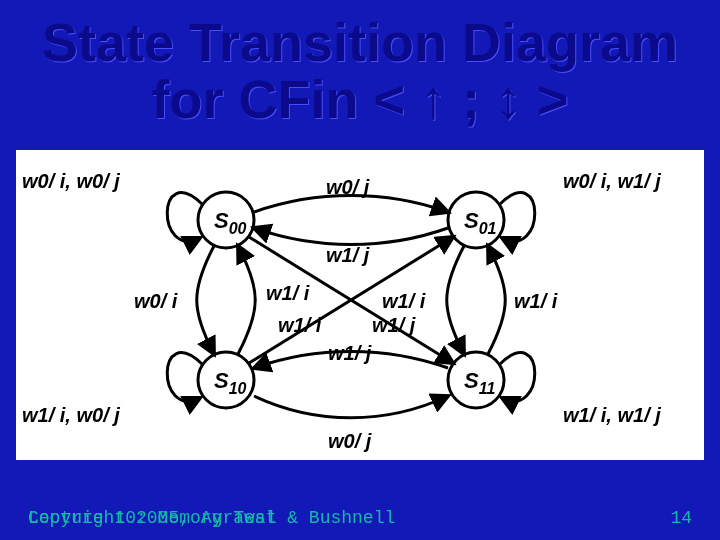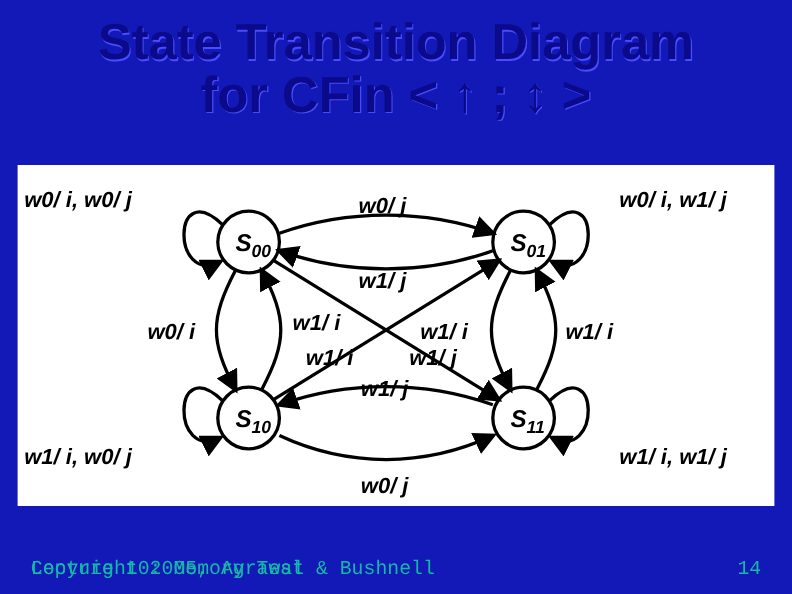--- a/index.html
+++ b/index.html
@@ -18,21 +18,21 @@
   }
   .title {
     position: absolute;
     top: 14px;
     left: 0;
     right: 0;
     text-align: center;
     color: #0a0a8a;
     font-family: "Arial Black", Arial, sans-serif;
     font-weight: 900;
-    font-size: 46px;
+    font-size: 54px;
     line-height: 1.05;
     text-shadow: 1px 1px 0 #4a4aff;
     white-space: pre-line;
   }
   .diagram-box {
     position: absolute;
     left: 16px;
     top: 150px;
     width: 688px;
     height: 310px;

